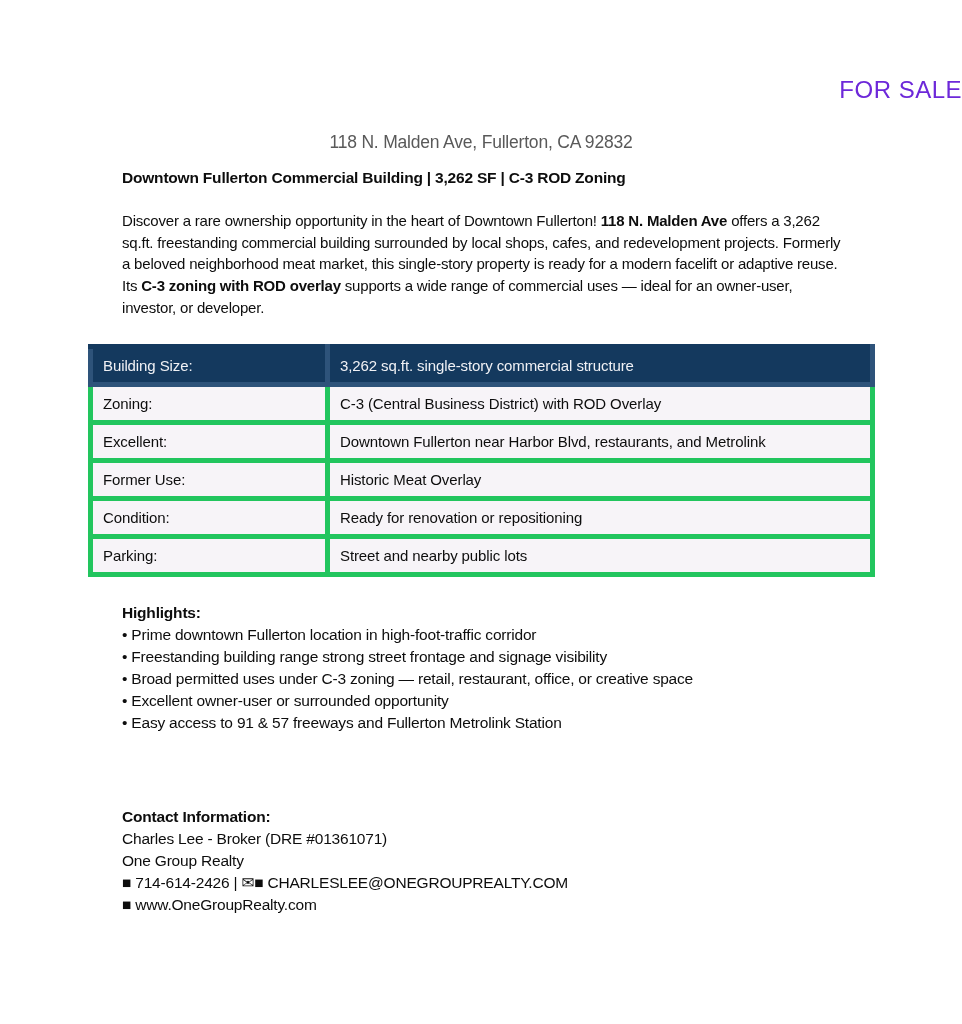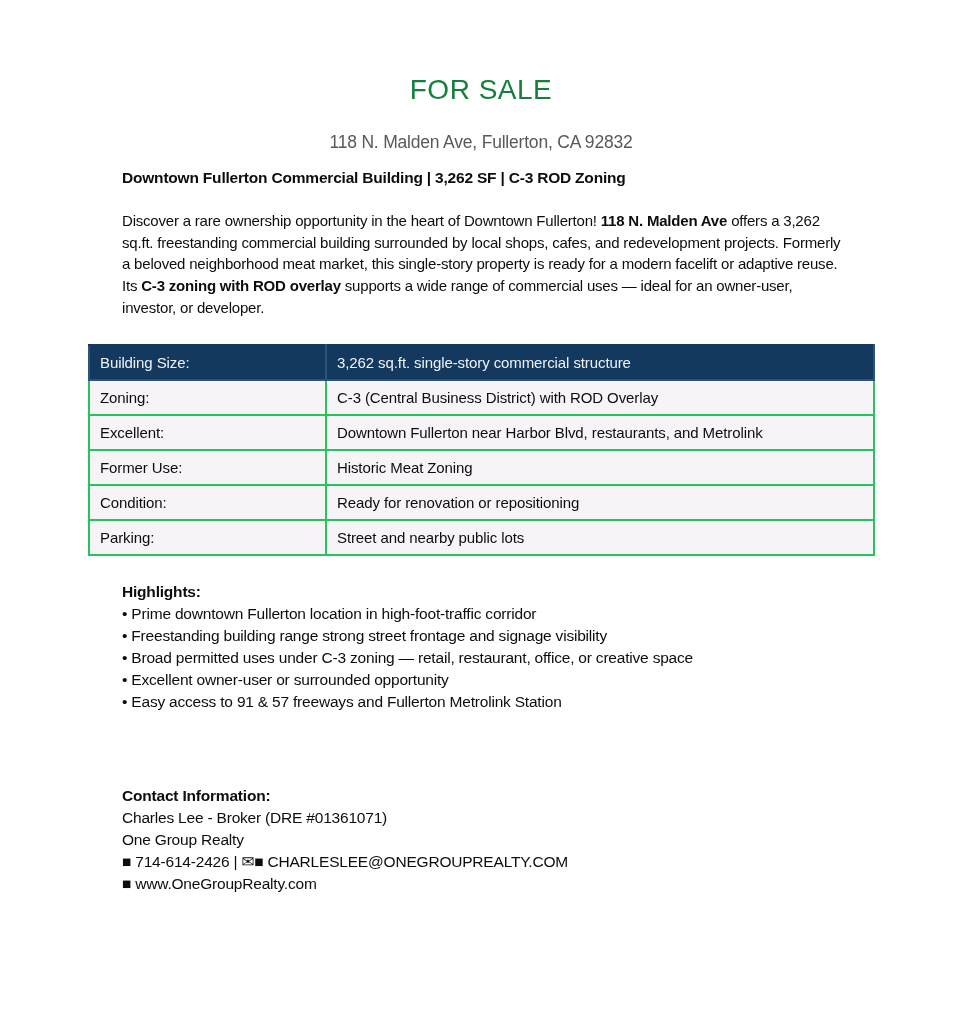--- a/index.html
+++ b/index.html
@@ -7,25 +7,25 @@
     position: relative;
     width: 962px;
     height: 1024px;
     background: #ffffff;
     font-family: "Liberation Sans", sans-serif;
     color: #0d0d0d;
     overflow: hidden;
   }
   .doc-title {
     margin: 72px 0 0 0;
-    text-align: center;
-    font-size: 28px;
+    text-align: right;
+    font-size: 24px;
     line-height: 36px;
     letter-spacing: 0.5px;
-    color: #15803d;
+    color: #6d28d9;
     font-weight: 400;
   }
   .doc-subtitle {
     margin: 22px 0 0 0;
     text-align: center;
     font-size: 17.5px;
     line-height: 24px;
     letter-spacing: -0.2px;
     color: #595959;
   }
@@ -51,21 +51,21 @@
     margin: 25px 0 0 88px;
     width: 787px;
     border-collapse: collapse;
     font-size: 15px;
     table-layout: fixed;
   }
   table.details td {
     height: 33px;
     padding: 0 8px 0 10px;
     vertical-align: middle;
-    border: 2px solid #22c55e;
+    border: 5px solid #22c55e;
     background: #f7f4f8;
     letter-spacing: -0.1px;
   }
   table.details col.c1 { width: 237px; }
   table.details tr.header-row td {
     background: #14395e;
     color: #f0f1f5;
     border-color: #2e537a;
     border-top-color: #14395e;
   }
@@ -112,21 +112,21 @@
     <tr>
       <td>Zoning:</td>
       <td>C-3 (Central Business District) with ROD Overlay</td>
     </tr>
     <tr>
       <td>Excellent:</td>
       <td>Downtown Fullerton near Harbor Blvd, restaurants, and Metrolink</td>
     </tr>
     <tr>
       <td>Former Use:</td>
-      <td>Historic Meat Zoning</td>
+      <td>Historic Meat Overlay</td>
     </tr>
     <tr>
       <td>Condition:</td>
       <td>Ready for renovation or repositioning</td>
     </tr>
     <tr>
       <td>Parking:</td>
       <td>Street and nearby public lots</td>
     </tr>
   </tbody>

